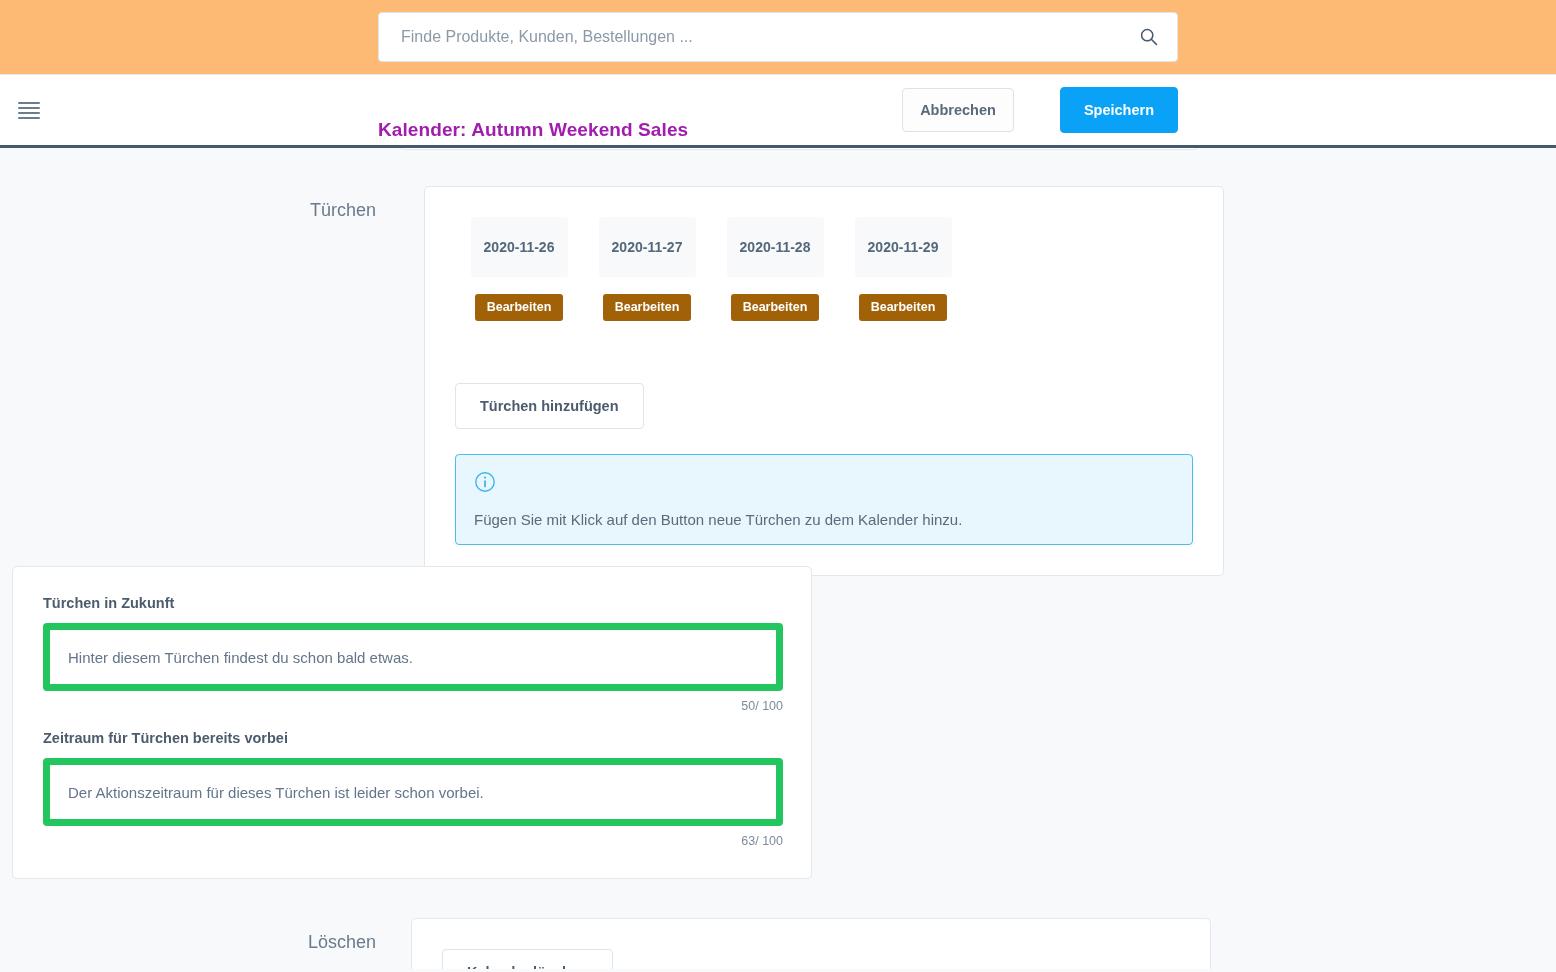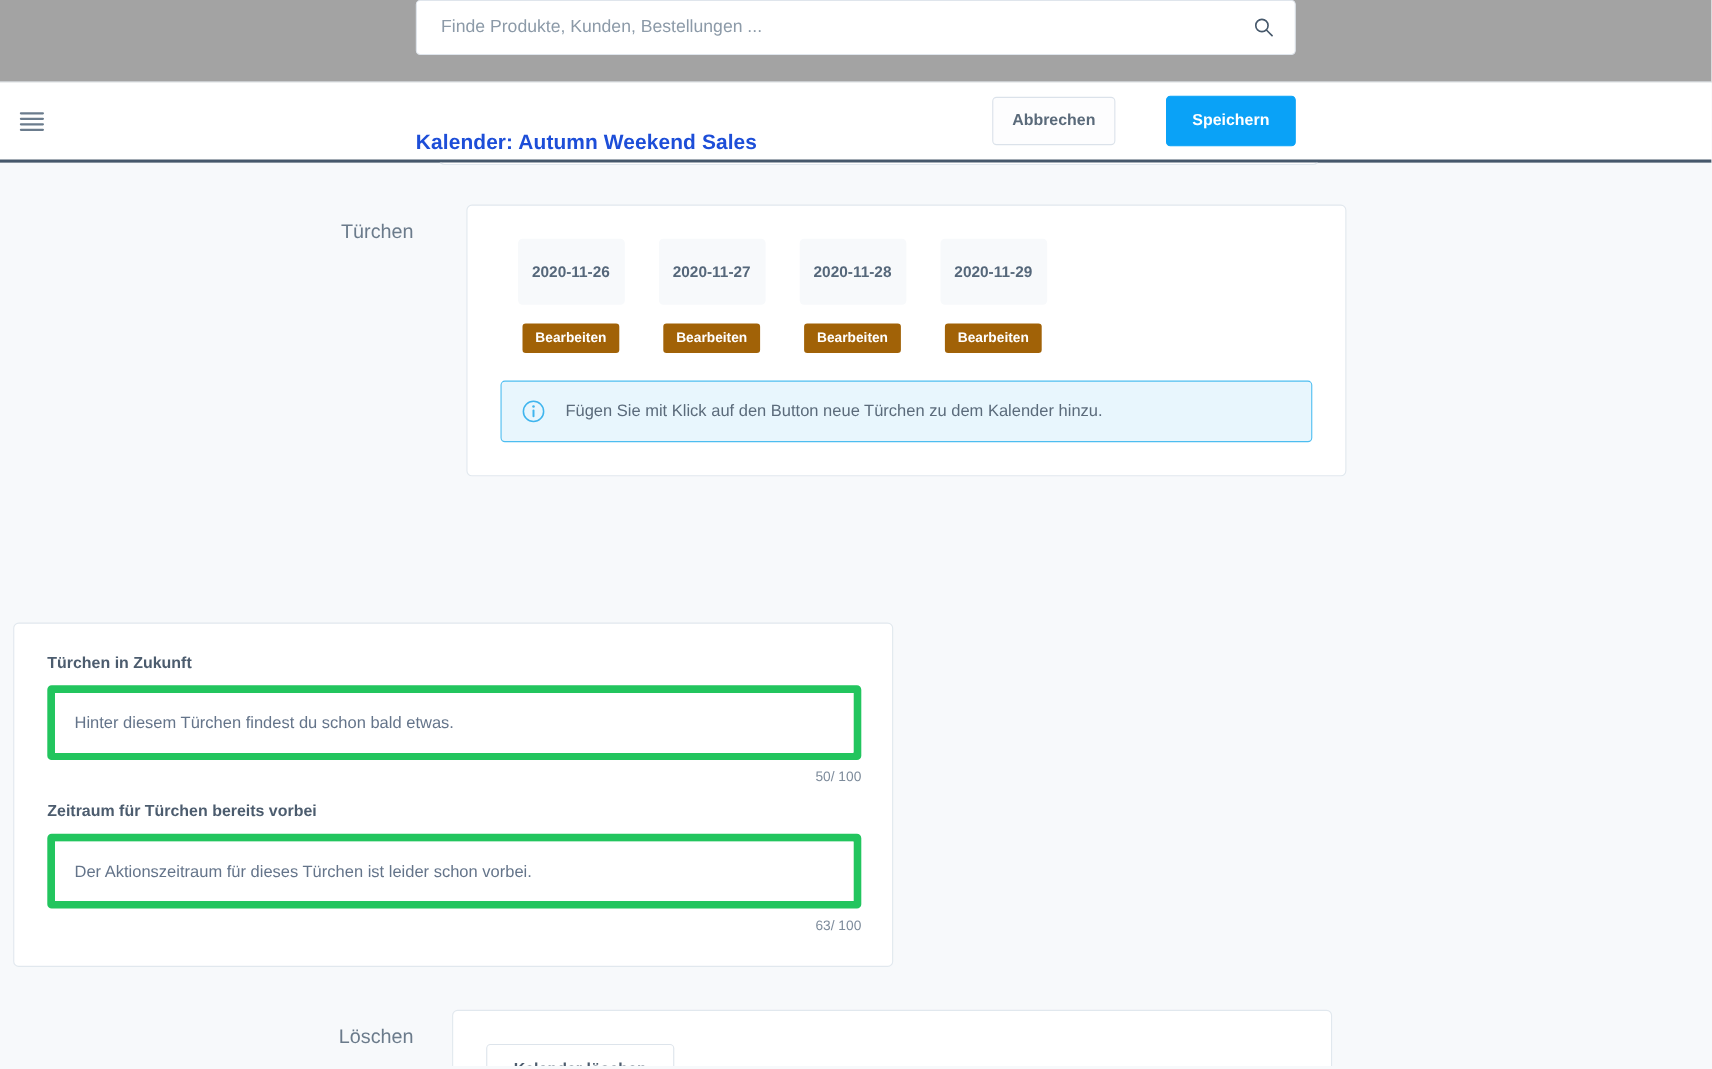--- a/index.html
+++ b/index.html
@@ -13,23 +13,24 @@
   body {
     font-family: "Liberation Sans", sans-serif;
     background: #f7f9fb;
     color: #5a6a7a;
     -webkit-font-smoothing: antialiased;
   }
 
   
   .searchbar-strip {
     height: 75px;
-    background: #a3a3a3;
+    background: #fdba74;
     border-bottom: 1px solid #e4e9ef;
     display: flex;
+    align-items: center;
     justify-content: center;
     position: relative;
   }
   .search-wrap {
     width: 800px;
     height: 50px;
     border: 1px solid #dfe5ec;
     border-radius: 4px;
     background: #fff;
     display: flex;
@@ -85,21 +86,21 @@
   .header-inner {
     width: 800px;
     margin: 0 auto;
     display: flex;
     align-items: center;
     justify-content: space-between;
   }
   .page-title {
     font-size: 19px;
     font-weight: bold;
-    color: #1d4ed8;
+    color: #a21caf;
     letter-spacing: 0.1px;
     margin-top: 40px;
   }
   .header-actions { display: flex; align-items: center; gap: 11px; }
 
   .btn {
     font-family: "Liberation Sans", sans-serif;
     font-size: 14.5px;
     font-weight: bold;
     border-radius: 4px;
@@ -213,22 +214,22 @@
     font-family: "Liberation Sans", sans-serif;
     line-height: 1;
   }
   .alert-info {
     margin-top: 25px;
     background: #e8f6fd;
     border: 1px solid #4dbdf0;
     border-radius: 4px;
     padding: 16px 18px;
     display: flex;
-    align-items: center;
     gap: 18px;
+    flex-direction: column;
   }
   .info-icon {
     flex: 0 0 22px;
     width: 22px; height: 22px;
   }
   .alert-text {
     font-size: 15px;
     color: #5b6b7b;
   }
 
@@ -329,20 +330,21 @@
         <div class="door">
           <div class="door-tile">2020-11-28</div>
           <button class="door-edit">Bearbeiten</button>
         </div>
         <div class="door">
           <div class="door-tile">2020-11-29</div>
           <button class="door-edit">Bearbeiten</button>
         </div>
       </div>
 
+      <button class="add-door-btn">Türchen hinzufügen</button>
 
       <div class="alert-info">
         <span class="info-icon">
           <svg width="22" height="22" viewBox="0 0 22 22" fill="none">
             <circle cx="11" cy="11" r="9.2" stroke="#3fb5ee" stroke-width="1.4"></circle>
             <circle cx="11" cy="6.6" r="1.15" fill="#3fb5ee"></circle>
             <rect x="10.1" y="9.3" width="1.8" height="7" rx="0.9" fill="#3fb5ee"></rect>
           </svg>
         </span>
         <span class="alert-text">Fügen Sie mit Klick auf den Button neue Türchen zu dem Kalender hinzu.</span>

